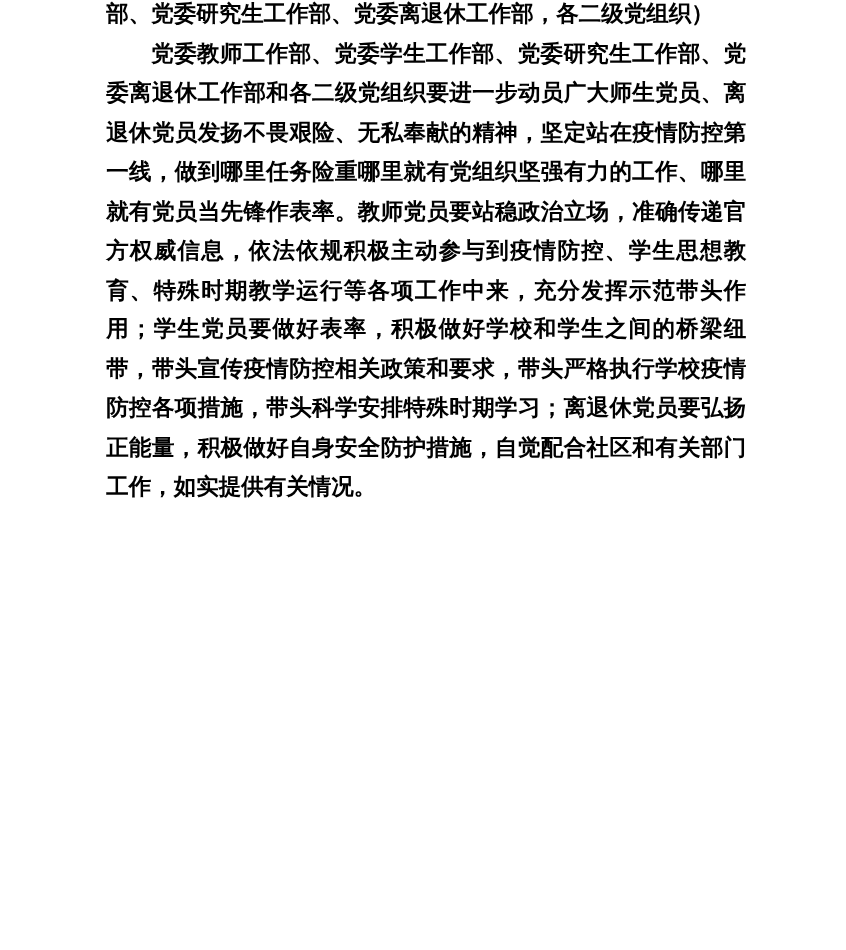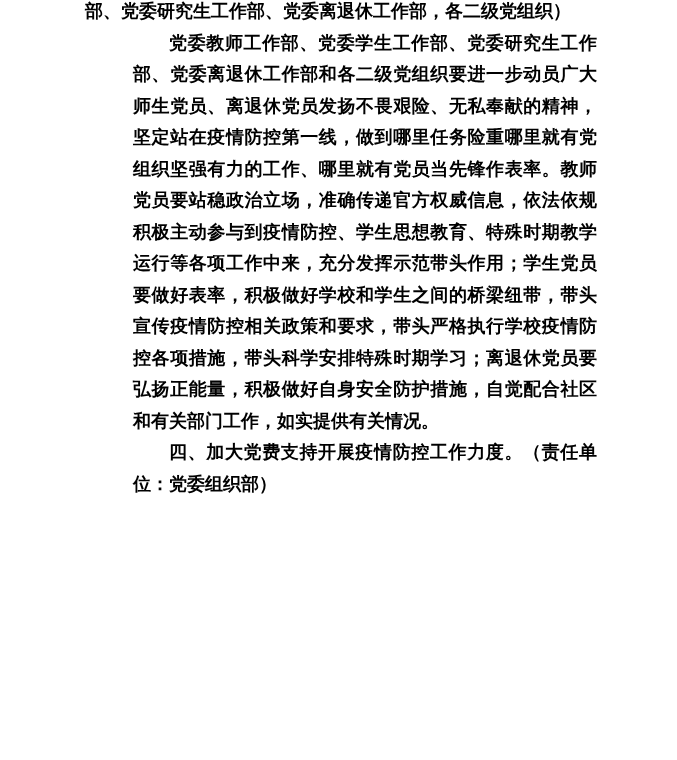--- a/index.html
+++ b/index.html
@@ -26,23 +26,21 @@
       text-justify: inter-ideograph;
     }
     .para {
       margin: 0;
       padding: 0;
       word-break: break-all;
       overflow-wrap: break-word;
     }
     .para.indent {
       text-indent: 2em;
-      margin-left: 48px;
     }
   </style>
 </head>
 <body>
 
 <div class="page">
     <p class="para">部、党委研究生工作部、党委离退休工作部，各二级党组织）</p>
     <p class="para indent">党委教师工作部、党委学生工作部、党委研究生工作部、党委离退休工作部和各二级党组织要进一步动员广大师生党员、离退休党员发扬不畏艰险、无私奉献的精神，坚定站在疫情防控第一线，做到哪里任务险重哪里就有党组织坚强有力的工作、哪里就有党员当先锋作表率。教师党员要站稳政治立场，准确传递官方权威信息，依法依规积极主动参与到疫情防控、学生思想教育、特殊时期教学运行等各项工作中来，充分发挥示范带头作用；学生党员要做好表率，积极做好学校和学生之间的桥梁纽带，带头宣传疫情防控相关政策和要求，带头严格执行学校疫情防控各项措施，带头科学安排特殊时期学习；离退休党员要弘扬正能量，积极做好自身安全防护措施，自觉配合社区和有关部门工作，如实提供有关情况。</p>
-    <p class="para indent">四、加大党费支持开展疫情防控工作力度。（责任单位：党委组织部）</p>
   </div>
 
 </body></html>

